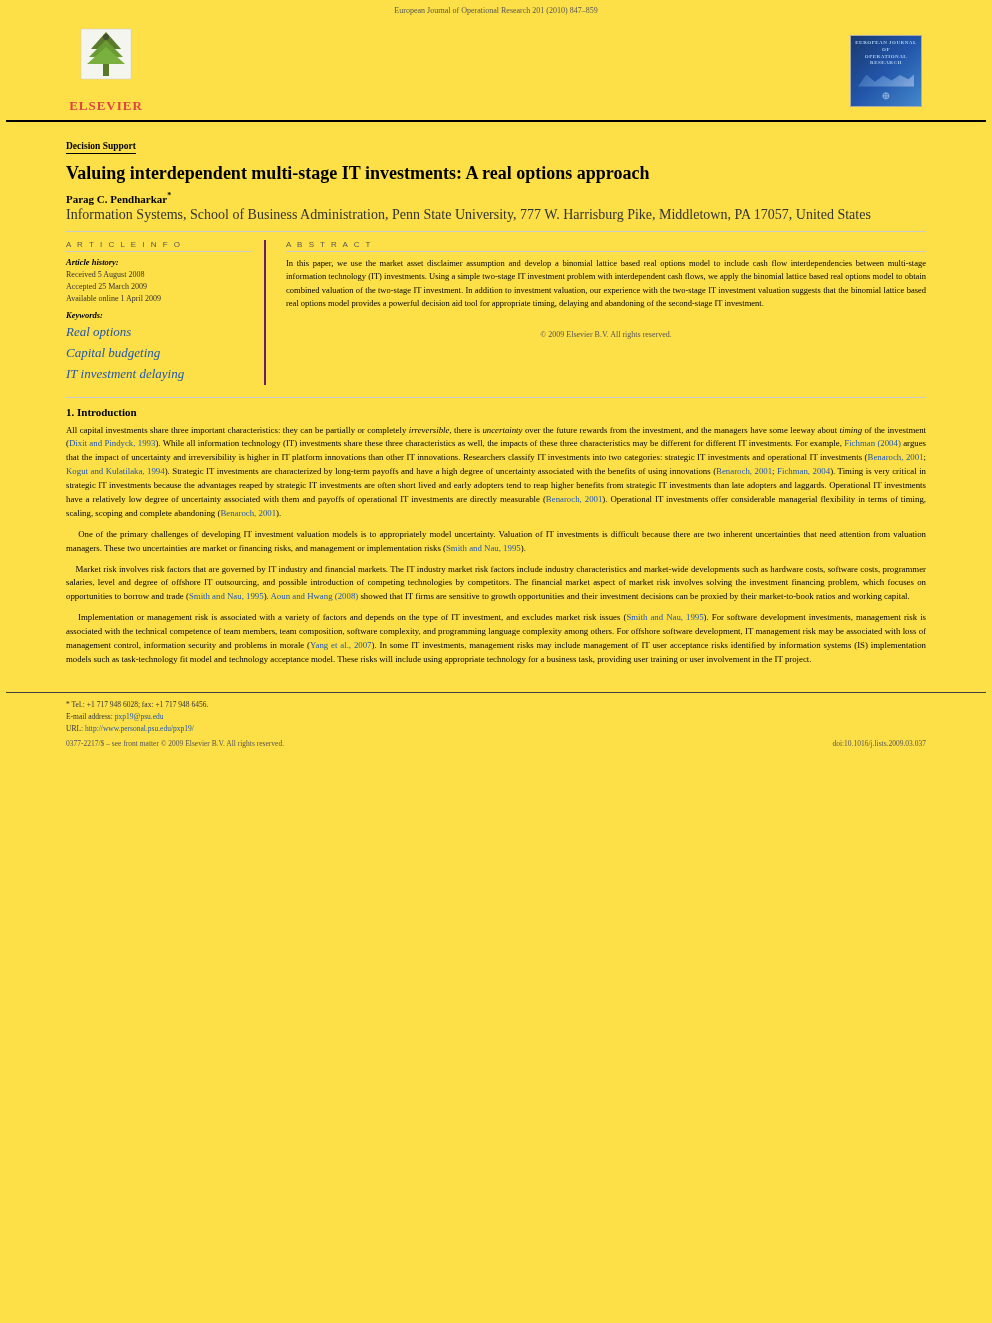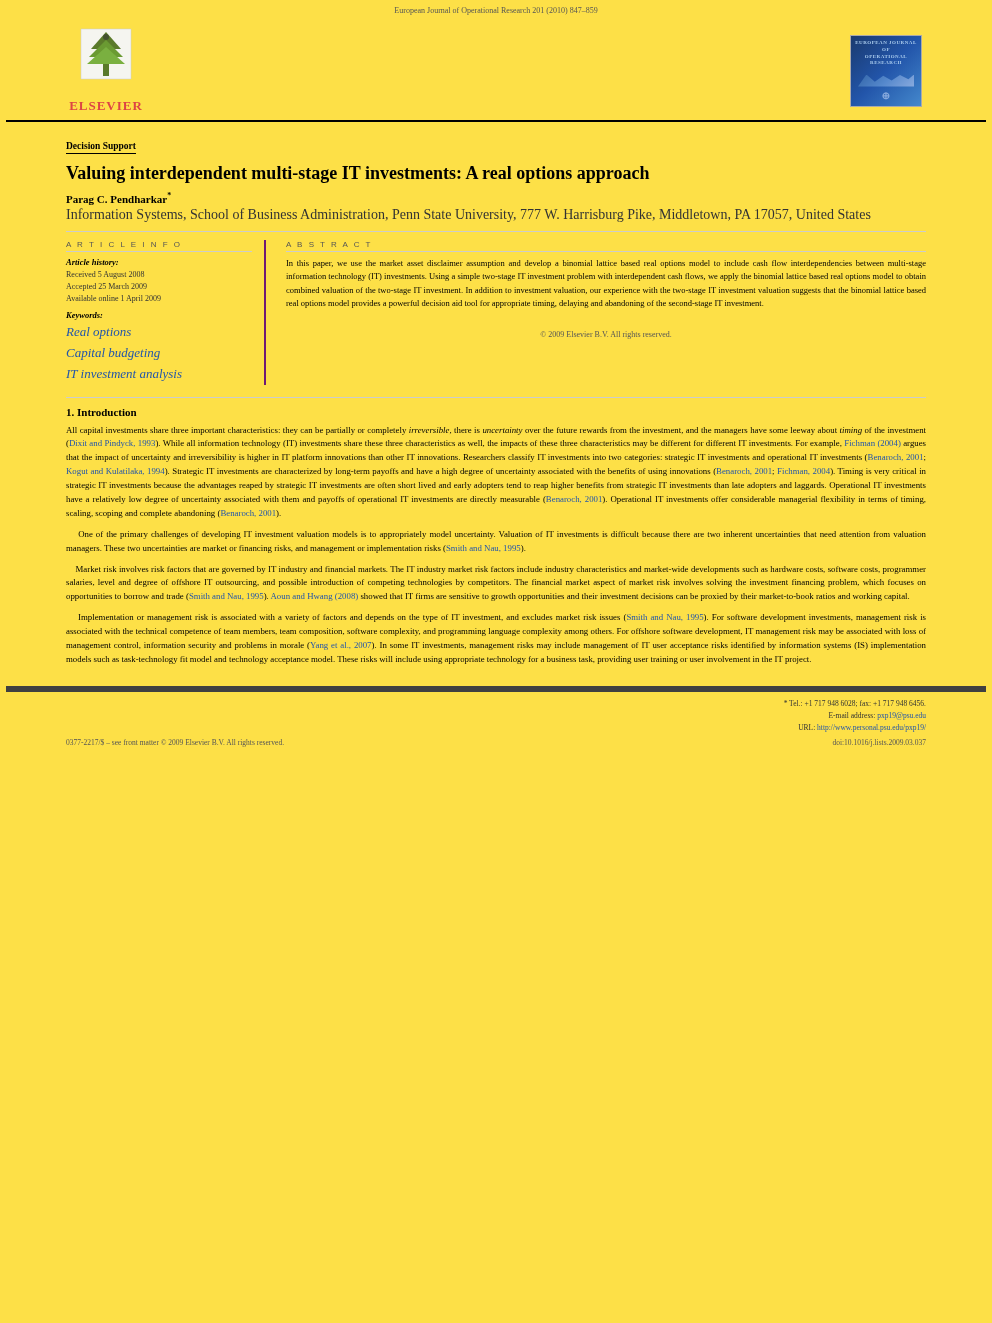--- a/index.html
+++ b/index.html
@@ -228,24 +228,23 @@
     .body-para .italic {
       font-style: italic;
     }
     .body-para .link {
       color: #2255aa;
       text-decoration: none;
     }
 
     
     .footer-area {
-      border-top: 6px solid #404040;
+      border-top: 1px solid #404040;
       padding: 6px 60px 4px;
-      margin-top: 4px;
-      text-align: right;
+      margin-top: 10px;
     }
     .footnote-text {
       font-size: 7.5px;
       line-height: 1.6;
       color: #333;
     }
     .footnote-text .link {
       color: #2255aa;
     }
     .footer-bottom {
@@ -325,21 +324,21 @@
         <div class="section-label">A R T I C L E   I N F O</div>
         <div class="info-subtitle">Article history:</div>
         <div class="info-text">Received 5 August 2008</div>
         <div class="info-text">Accepted 25 March 2009</div>
         <div class="info-text">Available online 1 April 2009</div>
 
         <div class="info-subtitle">Keywords:</div>
         <div class="keywords-list">
           <div style="color:#2255aa;">Real options</div>
           <div style="color:#2255aa;">Capital budgeting</div>
-          <div style="color:#2255aa;">IT investment analysis</div>
+          <div style="color:#2255aa;">IT investment delaying</div>
         </div>
       </div>
 
       <div class="abstract-col">
         <div class="section-label">A B S T R A C T</div>
         <div class="abstract-text">In this paper, we use the market asset disclaimer assumption and develop a binomial lattice based real options model to include cash flow interdependencies between multi-stage information technology (IT) investments. Using a simple two-stage IT investment problem with interdependent cash flows, we apply the binomial lattice based real options model to obtain combined valuation of the two-stage IT investment. In addition to investment valuation, our experience with the two-stage IT investment valuation suggests that the binomial lattice based real options model provides a powerful decision aid tool for appropriate timing, delaying and abandoning of the second-stage IT investment.</div>
         <div class="copyright-line">© 2009 Elsevier B.V. All rights reserved.</div>
       </div>
 
     </div>

